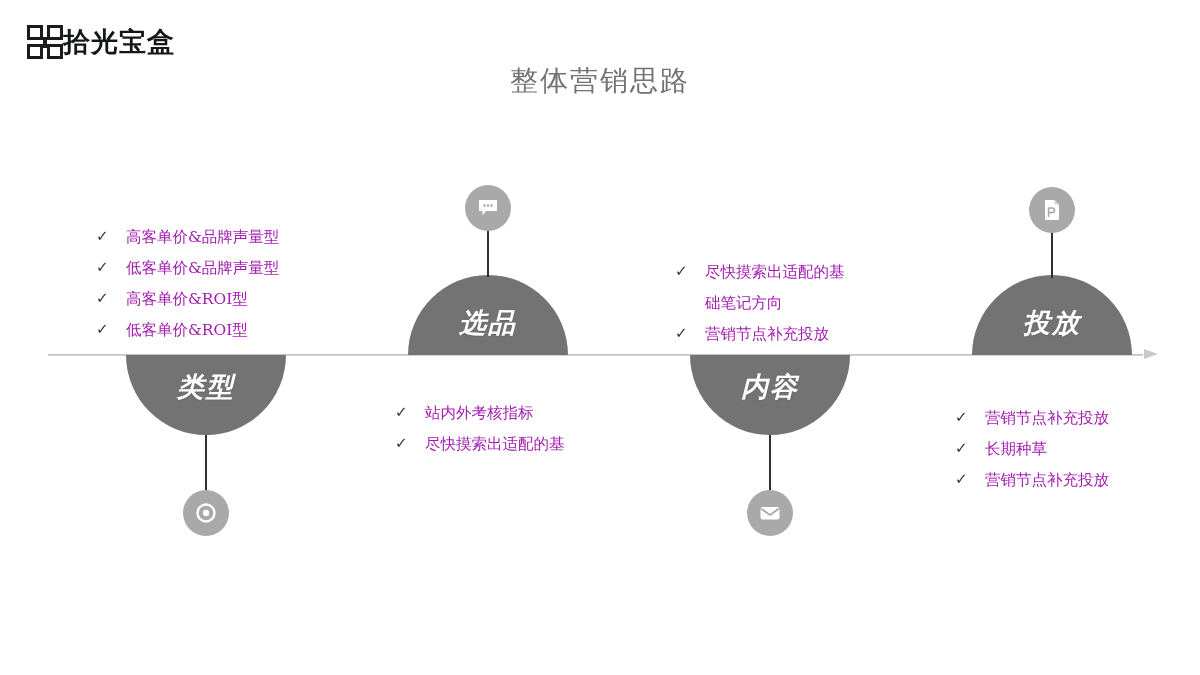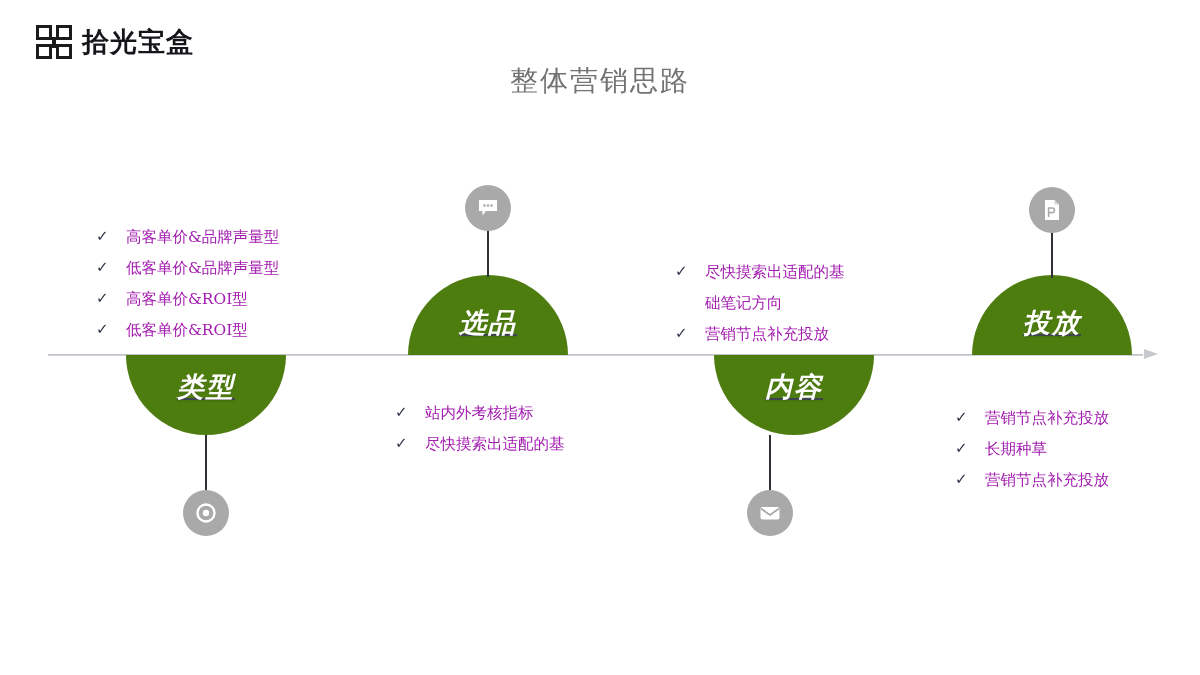--- a/index.html
+++ b/index.html
@@ -12,25 +12,24 @@
     height: 675px;
     position: relative;
     overflow: hidden;
     font-family: "Liberation Sans", "DejaVu Sans", sans-serif;
     color: #3d4450;
   }
 
   
   #logo {
     position: absolute;
-    left: 36px;
+    left: 27px;
     top: 24px;
     display: flex;
     align-items: center;
-    gap: 10px;
   }
   #logo .mark {
     width: 36px;
     height: 34px;
     position: relative;
   }
   #logo .mark .cell {
     position: absolute;
     border: 3px solid #1b1b1b;
     box-sizing: border-box;
@@ -88,25 +87,24 @@
     border-top: 5px solid transparent;
     border-bottom: 5px solid transparent;
     border-left: 14px solid #c6c9ce;
   }
 
   
   .node {
     position: absolute;
     width: 160px;
     height: 80px;
-    background: #4d7c0f;
+    background: #737373;
     display: flex;
     align-items: center;
     justify-content: center;
-    text-decoration: underline;
   }
   .node.up {
     border-radius: 80px 80px 0 0;
   }
   .node.down {
     border-radius: 0 0 80px 80px;
   }
   .node .node-label {
     color: #ffffff;
     font-size: 27px;
@@ -200,21 +198,21 @@
 <div class="stem-line" style="left:487px; top:225px; height:52px;"></div>
 <div class="badge" style="left:465px; top:185px;">
   <svg width="24" height="22" viewBox="0 0 24 22">
     <path d="M3 3 H21 V14 H10 L6.5 18.5 V14 H3 Z" fill="#ffffff"></path>
     <circle cx="8.5" cy="8.6" r="1.25" fill="#a9a9a9"></circle>
     <circle cx="12" cy="8.6" r="1.25" fill="#a9a9a9"></circle>
     <circle cx="15.5" cy="8.6" r="1.25" fill="#a9a9a9"></circle>
   </svg>
 </div>
 
-<div class="node down" style="left:714px; top:355px;text-align:right;">
+<div class="node down" style="left:690px; top:355px;text-align:right;">
   <span class="node-label">内容</span>
 </div>
 <div class="stem-line" style="left:769px; top:435px; height:58px;"></div>
 <div class="badge" style="left:747px; top:490px;">
   <svg width="24" height="18" viewBox="0 0 24 18">
     <rect x="2.5" y="3" width="19" height="12.5" rx="2" fill="#ffffff"></rect>
     <path d="M3.6 5 L12 11 L20.4 5" fill="none" stroke="#a9a9a9" stroke-width="1.8" stroke-linecap="round"></path>
   </svg>
 </div>
 

